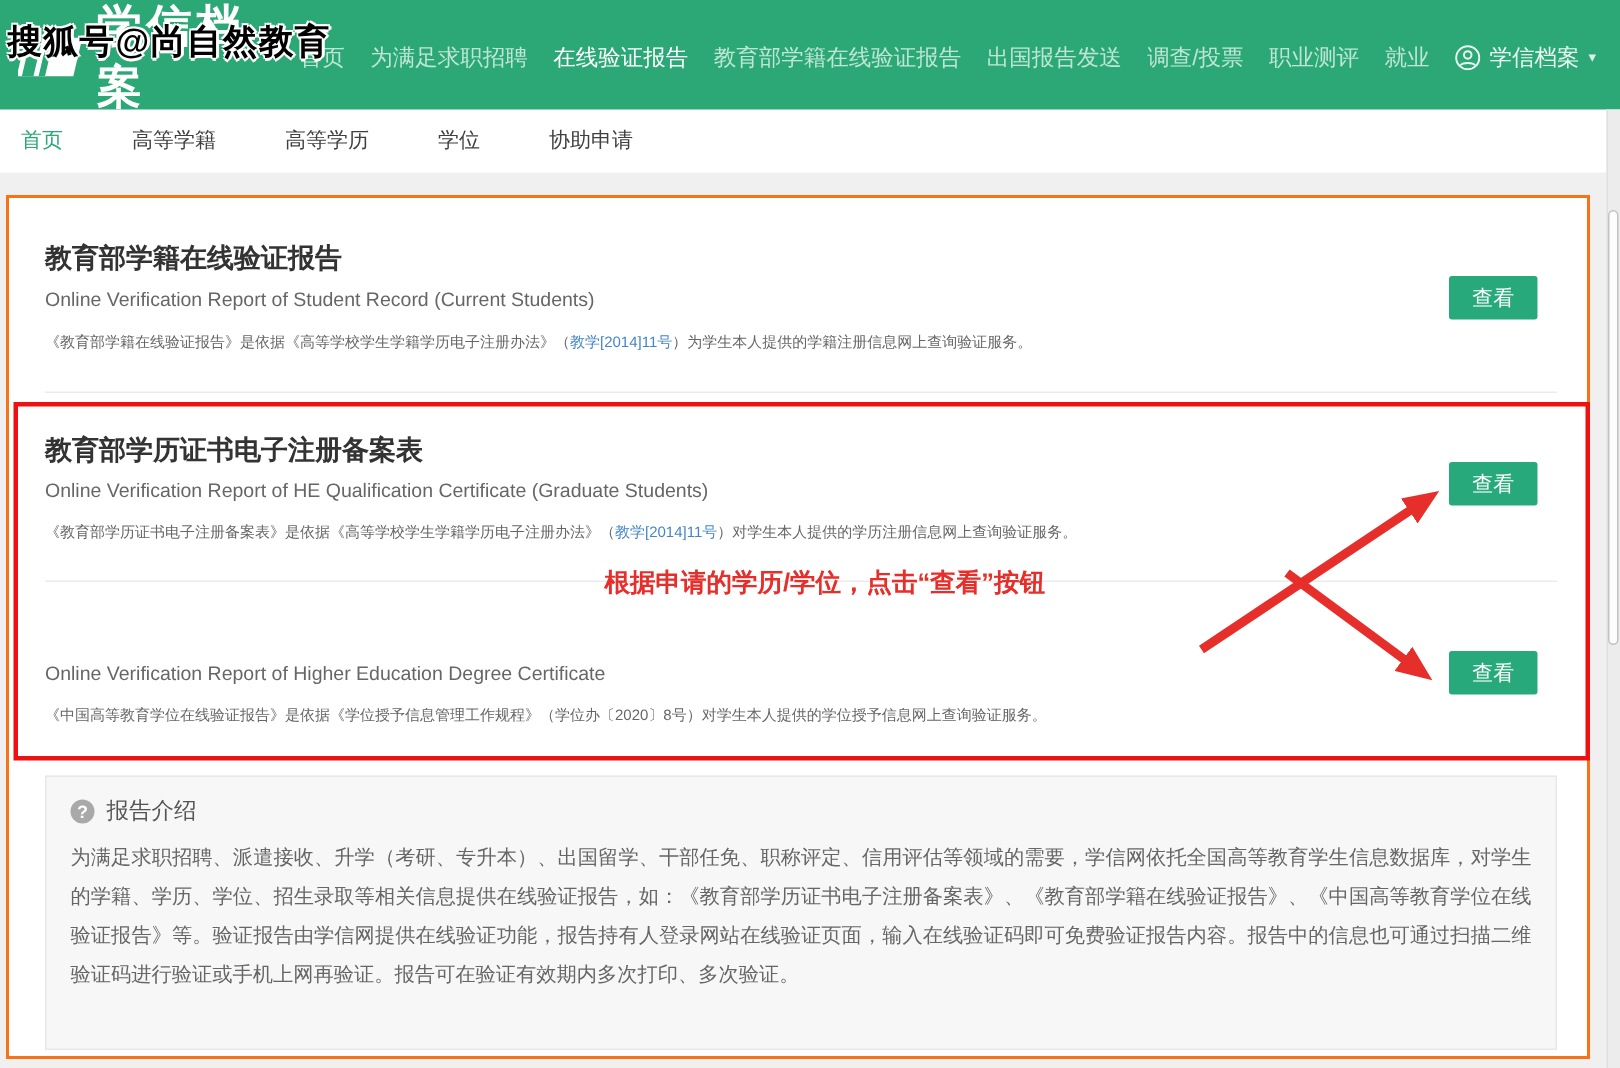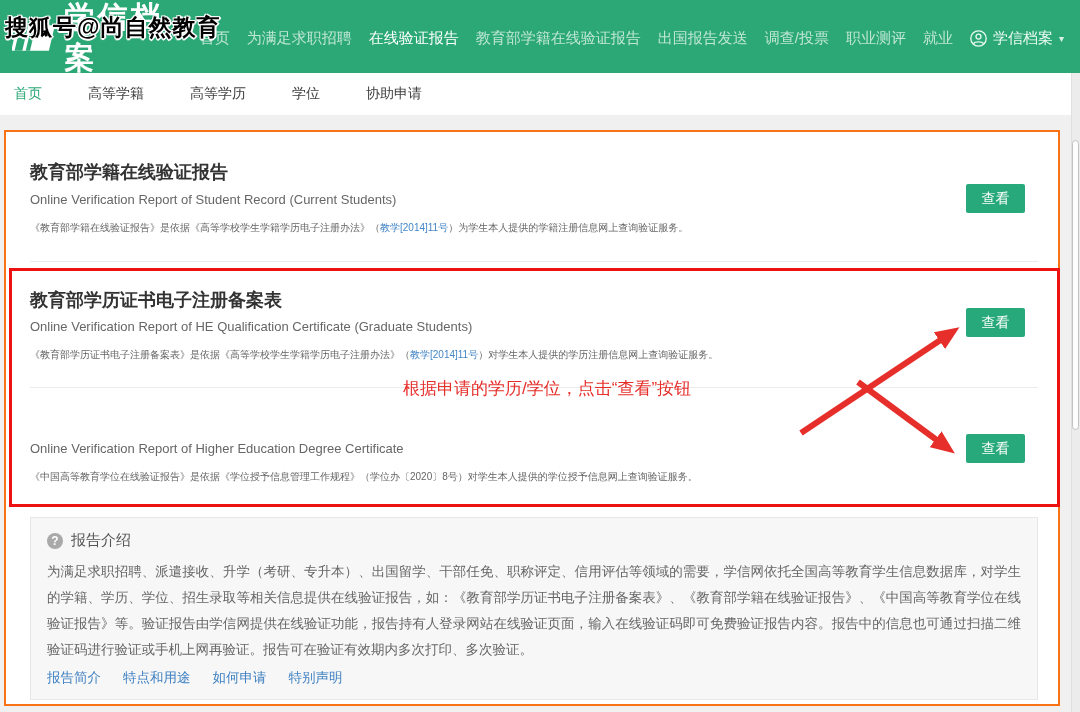--- a/index.html
+++ b/index.html
@@ -35,21 +35,21 @@
   .sec-title { position:absolute; left:24px; font-size:18px; font-weight:bold; color:#333; white-space:nowrap; }
   .sec-sub { position:absolute; left:24px; font-size:13px; color:#666; white-space:nowrap; }
   .sec-desc { position:absolute; left:24px; font-size:10px; color:#666; white-space:nowrap; }
   .sec-desc a { color:#4385c6; text-decoration:none; cursor:pointer; }
   .view-btn { position:absolute; left:960px; width:59px; height:29px; background:#27a97b; color:#fff; font-size:14px;
       border:none; border-radius:2px; cursor:pointer; font-family:inherit; }
   .divider { position:absolute; left:24px; width:1008px; height:1px; background:#ebebeb; }
 
   
   .red-frame { position:absolute; left:3px; top:136px; width:1051px; height:239px; border:3px solid #ee1111; z-index:5; pointer-events:none; }
-  .red-note { position:absolute; left:397px; top:245px; font-size:17px; font-weight:normal; color:#e62e2a; white-space:nowrap; z-index:6; pointer-events:none; }
+  .red-note { position:absolute; left:397px; top:245px; font-size:17px; font-weight:bold; color:#e62e2a; white-space:nowrap; z-index:6; pointer-events:none; }
   .arrows { position:absolute; left:0; top:0; width:1056px; height:576px; z-index:6; pointer-events:none; }
 
   
   .intro { position:absolute; left:24px; top:385px; width:1008px; height:183px; background:#f7f7f7; border:1px solid #e8e8e8; padding:13px 16px; }
   .intro-head { display:flex; align-items:center; gap:8px; }
   .q-icon { width:16px; height:16px; border-radius:50%; background:#a9a9a9; color:#fff; font-size:12px; font-weight:bold;
       display:flex; align-items:center; justify-content:center; }
   .intro-title { font-size:15px; color:#555; }
   .intro-body { margin-top:9px; font-size:13.5px; color:#666; line-height:26px; text-align:justify; }
   .intro-links { position:absolute; left:16px; bottom:12px; display:flex; gap:22px; }
@@ -136,26 +136,20 @@
       <line x1="795" y1="301" x2="936" y2="207" stroke="#e62e2a" stroke-width="6" marker-end="url(#ah)"></line>
       <line x1="852" y1="250" x2="932" y2="309" stroke="#e62e2a" stroke-width="6" marker-end="url(#ah)"></line>
     </svg>
 
     <div class="intro">
       <div class="intro-head">
         <span class="q-icon">?</span>
         <span class="intro-title">报告介绍</span>
       </div>
       <div class="intro-body">为满足求职招聘、派遣接收、升学（考研、专升本）、出国留学、干部任免、职称评定、信用评估等领域的需要，学信网依托全国高等教育学生信息数据库，对学生的学籍、学历、学位、招生录取等相关信息提供在线验证报告，如：《教育部学历证书电子注册备案表》、《教育部学籍在线验证报告》、《中国高等教育学位在线验证报告》等。验证报告由学信网提供在线验证功能，报告持有人登录网站在线验证页面，输入在线验证码即可免费验证报告内容。报告中的信息也可通过扫描二维验证码进行验证或手机上网再验证。报告可在验证有效期内多次打印、多次验证。</div>
-      <div class="intro-links">
-        <a>报告简介</a>
-        <a>特点和用途</a>
-        <a>如何申请</a>
-        <a>特别声明</a>
-      </div>
     </div>
   </div>
 
   <div class="scrollbar">
     <div class="scroll-thumb"></div>
   </div>
 
 </div>
 
 </body></html>

